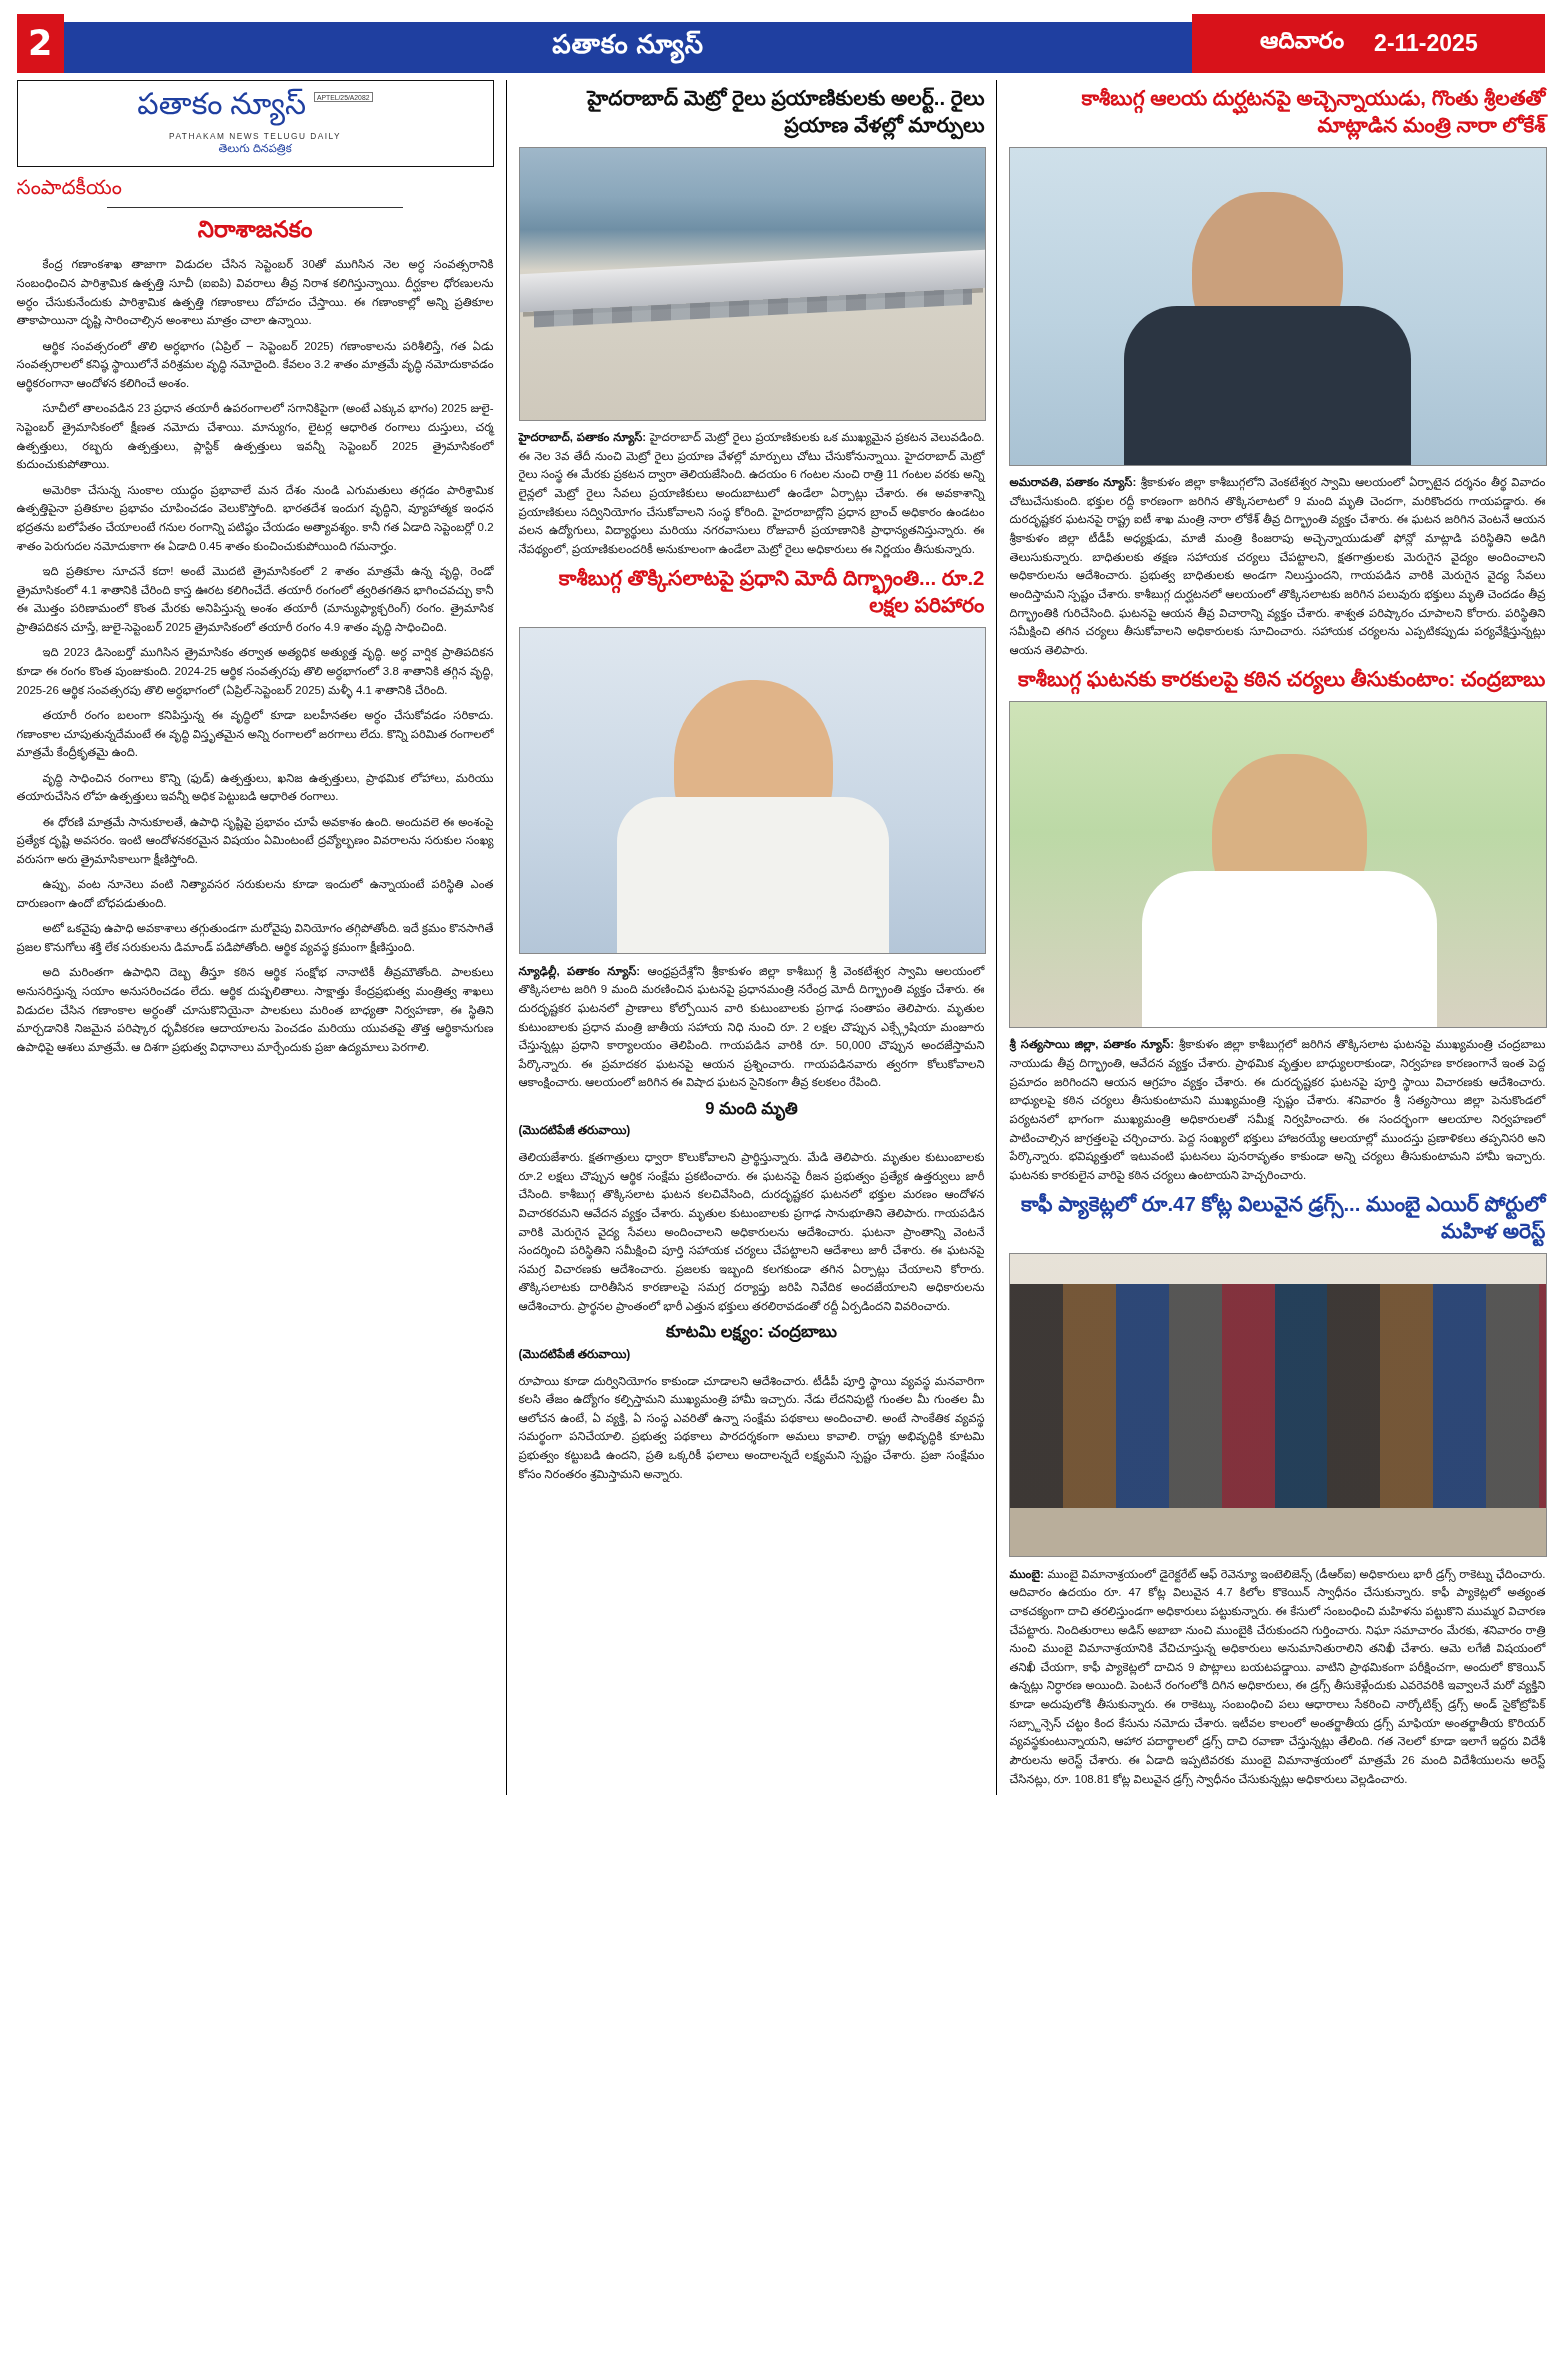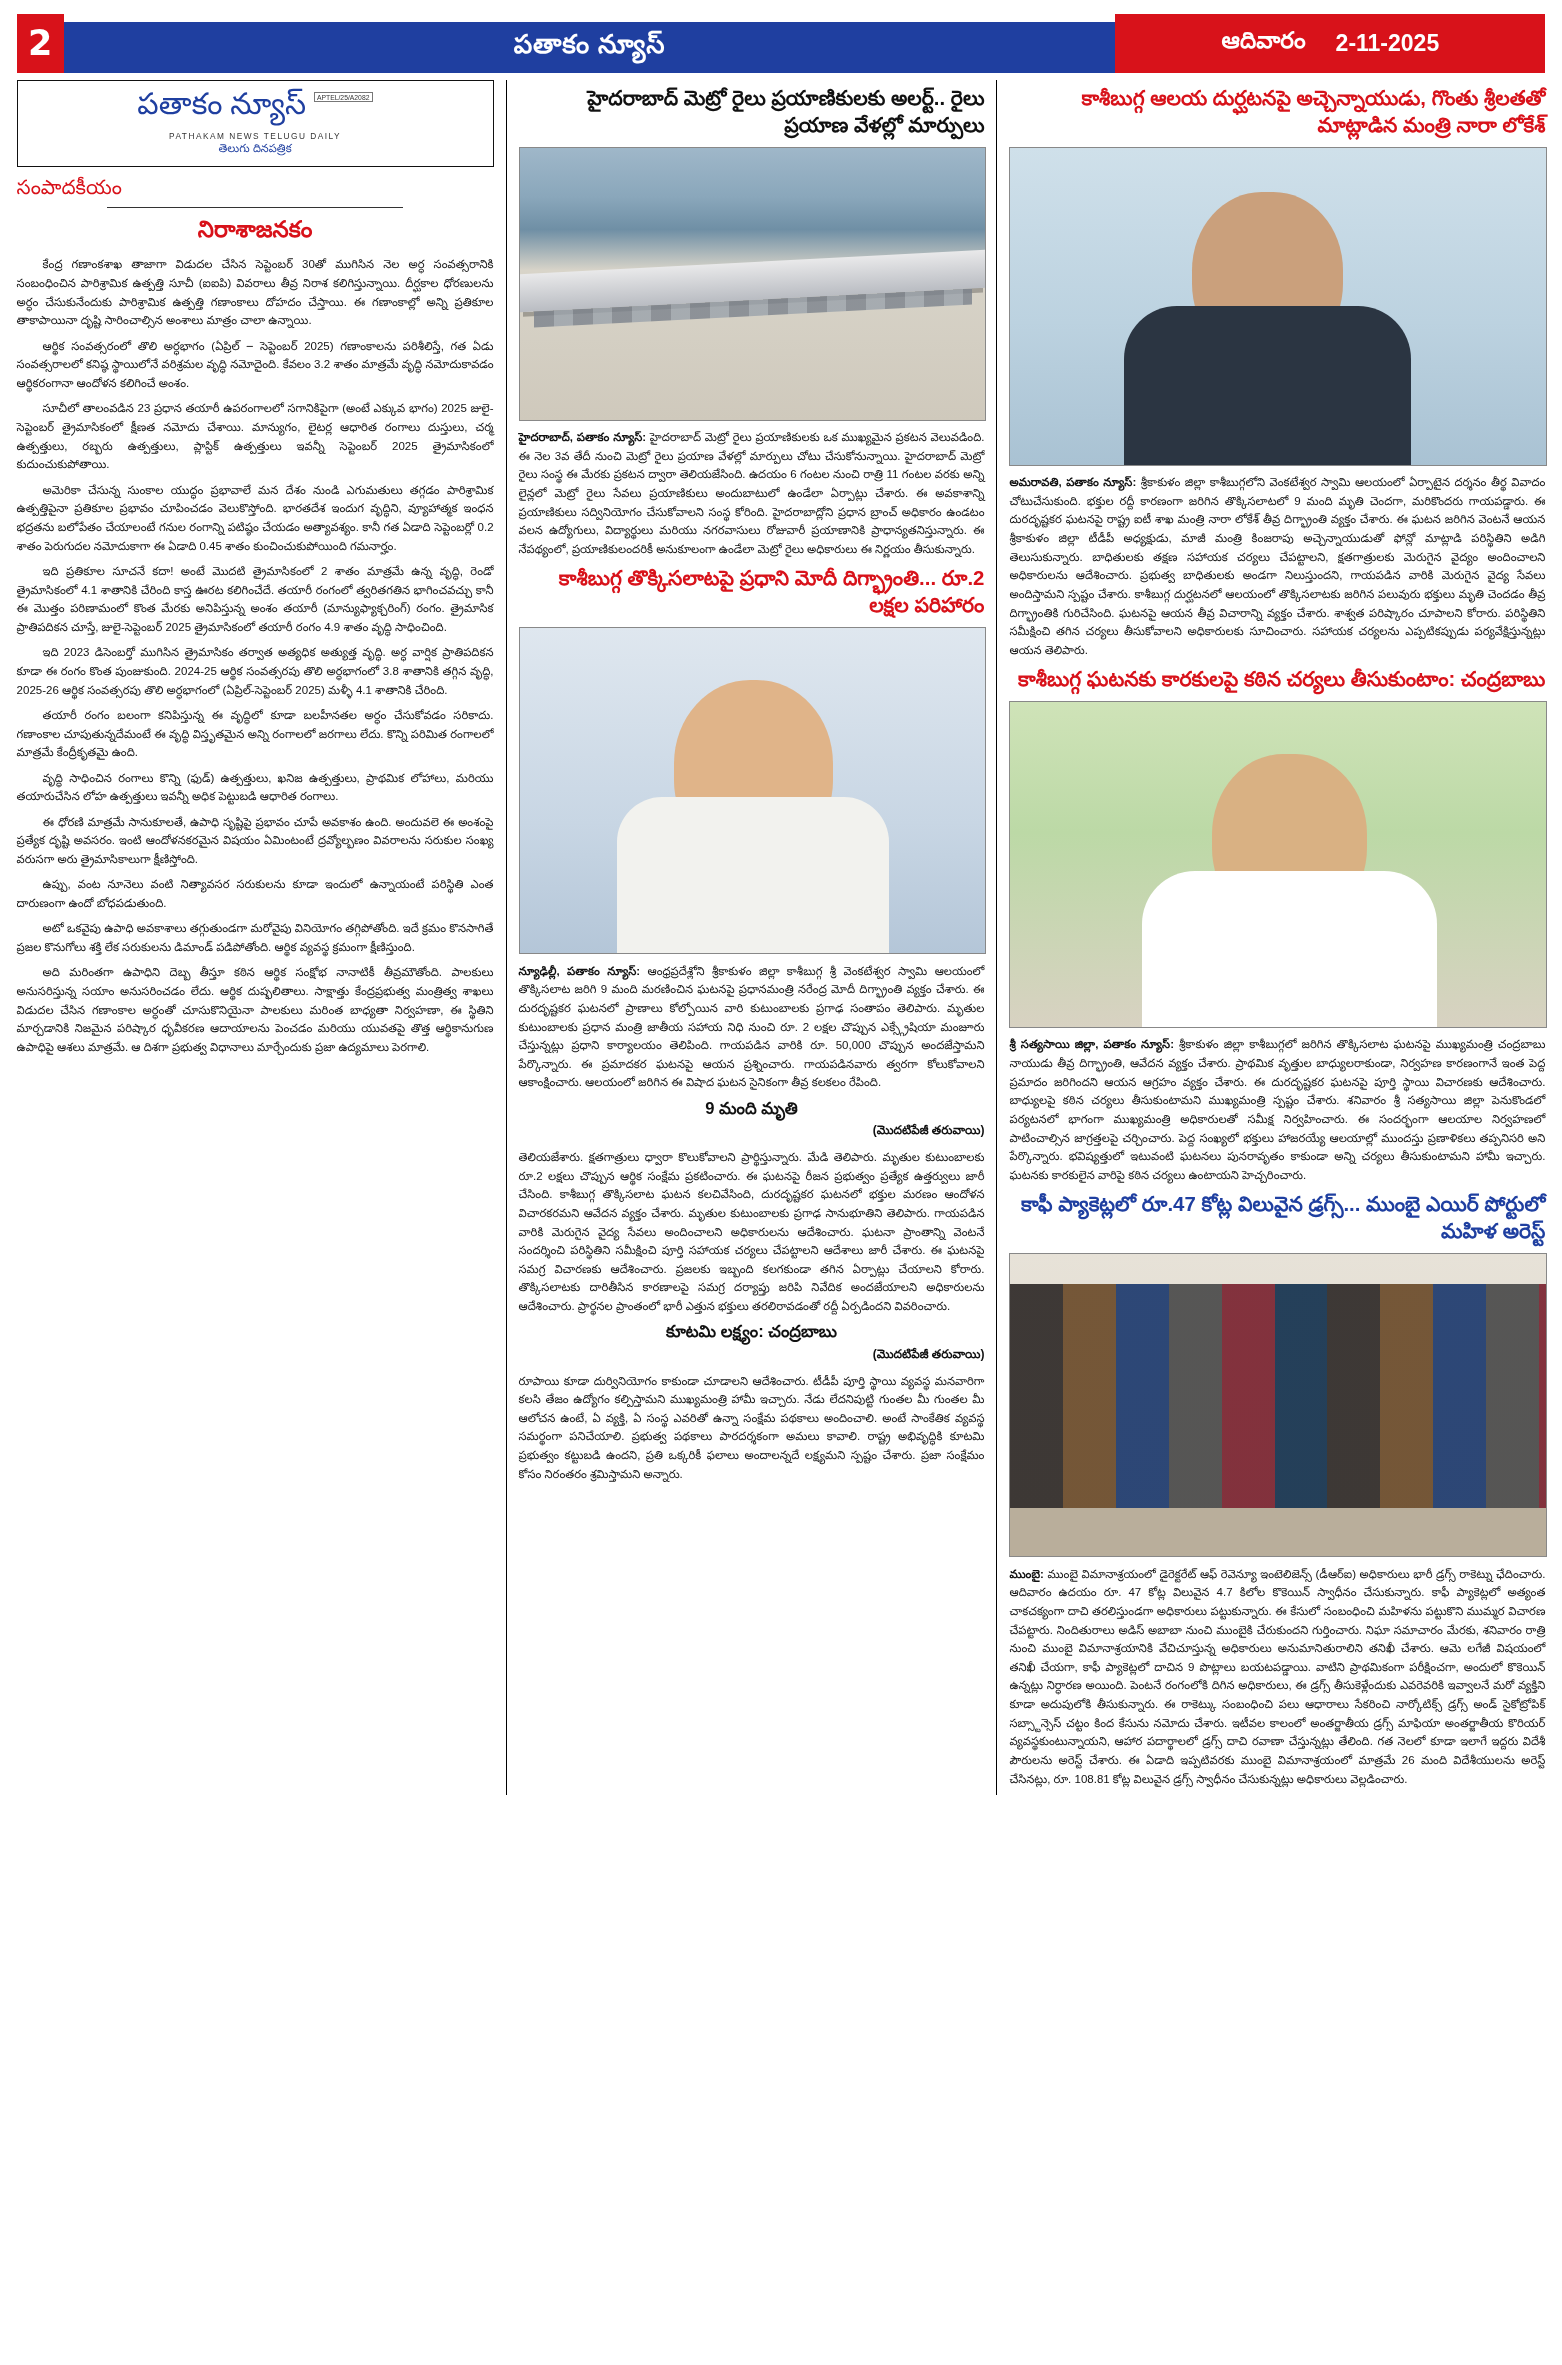--- a/index.html
+++ b/index.html
@@ -41,21 +41,21 @@
     color:#fff;
     display:flex;
     align-items:center;
     justify-content:center;
     font-size:26px;
     font-weight:bold;
     letter-spacing:0.8px;
     margin-top:8px;
   }
   .topbar-right{
-    width:430px;
+    width:353px;
     background:#d8121a;
     color:#fff;
     display:flex;
     align-items:center;
     justify-content:center;
     font-size:23px;
     font-weight:bold;
     gap:30px;
   }
   
@@ -149,21 +149,21 @@
   .headline.red{color:#d8121a;}
   .headline.blue{color:#1f3fa0;}
   .subhead{
     font-size:16.6px;
     text-align:center;
     font-weight:bold;
     margin:3px 0 6px 0;
   }
   .contd{
     font-size:12px;
-    text-align:right;
+    text-align:left;
     font-weight:bold;
     margin:-4.5px 0 7.6px 0;
   }
   .photo{
     width:100%;
     border:0.8px solid #888;
     display:block;
     margin:0 0 7.6px 0;
     background:#ccd;
     position:relative;

